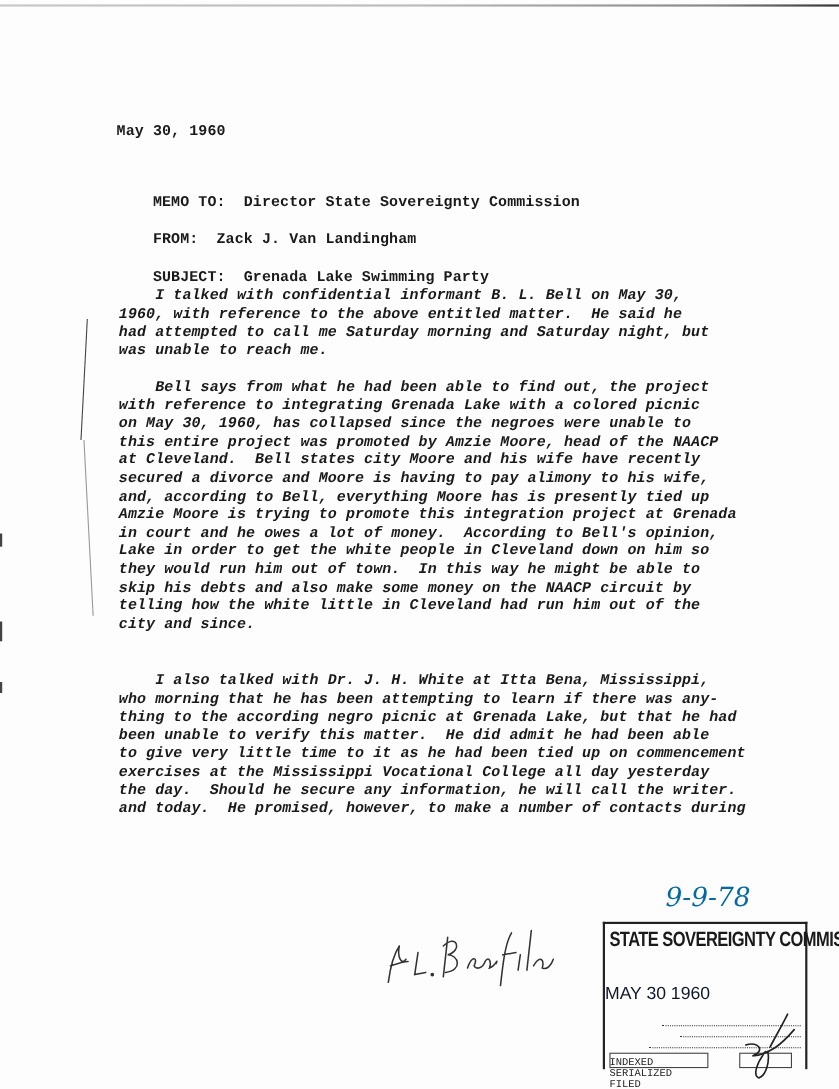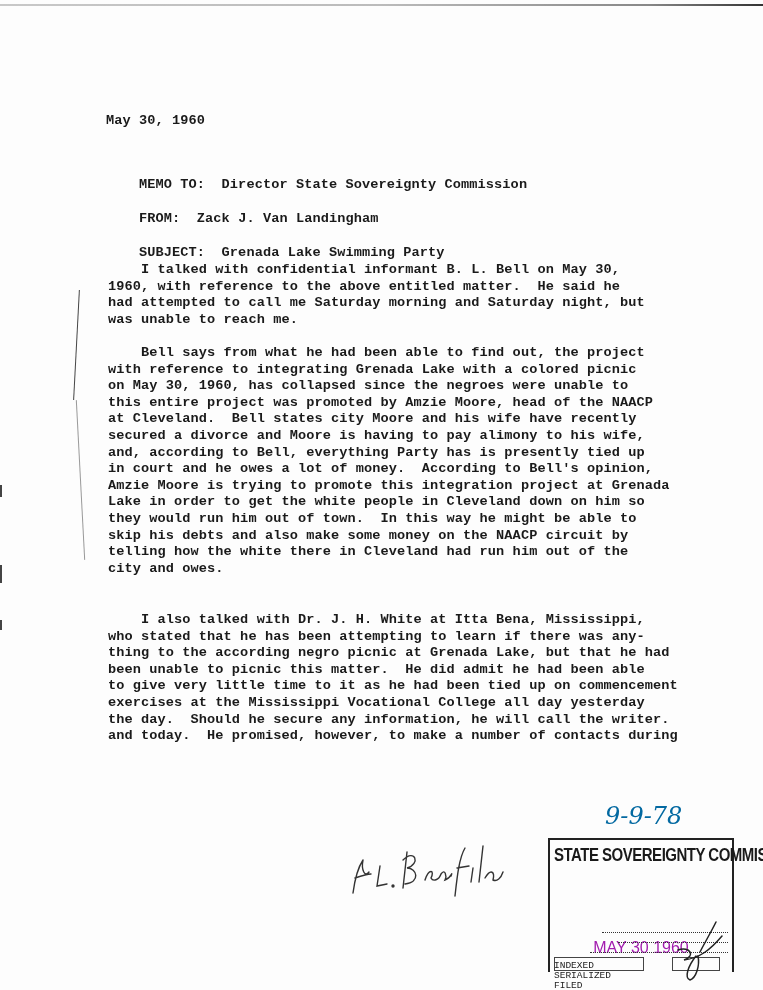--- a/index.html
+++ b/index.html
@@ -4,32 +4,32 @@
   <style>
     html, body { margin: 0; padding: 0; background: #ffffff; }
     body { width: 763px; height: 990px; position: relative; overflow: hidden; }
     .page { position: absolute; left: 0; top: 0; width: 763px; height: 990px; background: #fdfdfd; }
     .top-edge { position: absolute; left: 0; top: 4px; width: 763px; height: 2px;
       background: linear-gradient(to right, #c8c8c8 0%, #bbb 50%, #888 85%, #333 100%); }
     .mono { font-family: "Liberation Mono", "DejaVu Sans Mono", monospace; color: #1a1a1a;
       font-size: 13.6px; font-weight: bold; letter-spacing: 0.1px; }
     .line { position: absolute; white-space: pre; }
     .para { position: absolute; left: 108px; line-height: 16.6px; }
-    .para .pl { display: block; white-space: pre; }
+    .para .pl { display: block; white-space: pre; font-style: italic; }
     .margin-mark { position: absolute; background: #444; width: 1px; }
     .signature { position: absolute; left: 345px; top: 838px; width: 170px; height: 60px; }
     .stamp-date-hand { position: absolute; left: 605px; top: 802px;
       font-family: "DejaVu Serif", serif; font-style: italic; font-size: 24px; color: #0369a1; }
     .stamp-box { position: absolute; left: 548px; top: 838px; width: 182px; height: 132px;
       border-top: 2px solid #222; border-left: 2px solid #222; border-right: 2px solid #222; }
     .stamp-title { position: absolute; left: 4px; top: 6px; width: 176px; text-align: center;
       font-family: "Liberation Sans", "DejaVu Sans", sans-serif; font-size: 15px; font-weight: bold;
       letter-spacing: -0.5px; transform: scaleY(1.25); color: #1a1a1a; white-space: nowrap; }
-    .stamp-date { position: absolute; left: 0; top: 55px; width: 182px; text-align: center;
-      font-family: "Liberation Sans", "DejaVu Sans", sans-serif; font-size: 16px; color: #a21caf; margin-top: 44px; }
+    .stamp-date { position: absolute; left: 0; top: 55px; width: 182px; 
+      font-family: "Liberation Sans", "DejaVu Sans", sans-serif; font-size: 16px; color: #0f172a; }
     .stamp-labels { position: absolute; left: 4px; top: 85px;
       font-family: Liberation Mono, monospace; font-size: 9.5px; line-height: 10px; color: #222; margin-top: 36px; }
     .stamp-dots { position: absolute; border-bottom: 1.5px dotted #333; height: 0; }
     .stamp-field { position: absolute; border: 1px solid #444; height: 12px; }
     .initials { position: absolute; left: 670px; top: 920px; width: 60px; height: 65px; }
   </style>
 </head>
 <body>
 
 <div class="page">
@@ -62,35 +62,35 @@
     <span class="pl">was unable to reach me.</span>
   </div>
 
   <div class="para mono" style="top:345px;">
     <span class="pl">    Bell says from what he had been able to find out, the project</span>
     <span class="pl">with reference to integrating Grenada Lake with a colored picnic</span>
     <span class="pl">on May 30, 1960, has collapsed since the negroes were unable to</span>
     <span class="pl">this entire project was promoted by Amzie Moore, head of the NAACP</span>
     <span class="pl">at Cleveland.  Bell states city Moore and his wife have recently</span>
     <span class="pl">secured a divorce and Moore is having to pay alimony to his wife,</span>
-    <span class="pl">and, according to Bell, everything Party has is presently tied up</span>
+    <span class="pl">and, according to Bell, everything Moore has is presently tied up</span>
+    <span class="pl">Amzie Moore is trying to promote this integration project at Grenada</span>
     <span class="pl">in court and he owes a lot of money.  According to Bell's opinion,</span>
-    <span class="pl">Amzie Moore is trying to promote this integration project at Grenada</span>
     <span class="pl">Lake in order to get the white people in Cleveland down on him so</span>
     <span class="pl">they would run him out of town.  In this way he might be able to</span>
     <span class="pl">skip his debts and also make some money on the NAACP circuit by</span>
-    <span class="pl">telling how the white there in Cleveland had run him out of the</span>
-    <span class="pl">city and owes.</span>
+    <span class="pl">telling how the white little in Cleveland had run him out of the</span>
+    <span class="pl">city and since.</span>
   </div>
 
   <div class="para mono" style="top:612px;">
     <span class="pl">    I also talked with Dr. J. H. White at Itta Bena, Mississippi,</span>
-    <span class="pl">who stated that he has been attempting to learn if there was any-</span>
+    <span class="pl">who morning that he has been attempting to learn if there was any-</span>
     <span class="pl">thing to the according negro picnic at Grenada Lake, but that he had</span>
-    <span class="pl">been unable to picnic this matter.  He did admit he had been able</span>
+    <span class="pl">been unable to verify this matter.  He did admit he had been able</span>
     <span class="pl">to give very little time to it as he had been tied up on commencement</span>
     <span class="pl">exercises at the Mississippi Vocational College all day yesterday</span>
     <span class="pl">the day.  Should he secure any information, he will call the writer.</span>
     <span class="pl">and today.  He promised, however, to make a number of contacts during</span>
   </div>
 
   <svg class="signature" viewBox="0 0 170 60">
     <title>B.L. Bell file</title>
     <g fill="none" stroke="#333" stroke-width="1.4" stroke-linecap="round">
       <path d="M8 55 C 10 40, 14 28, 18 22 M18 22 C 16 32, 20 40, 24 34 M10 40 C 16 38, 22 36, 26 36"></path>

